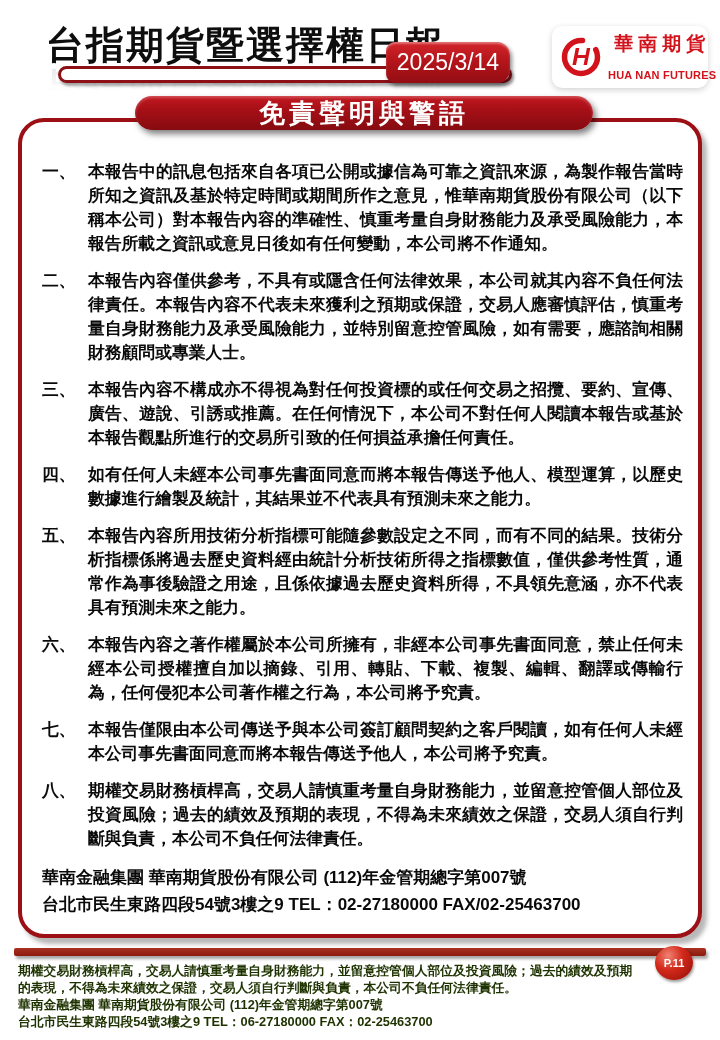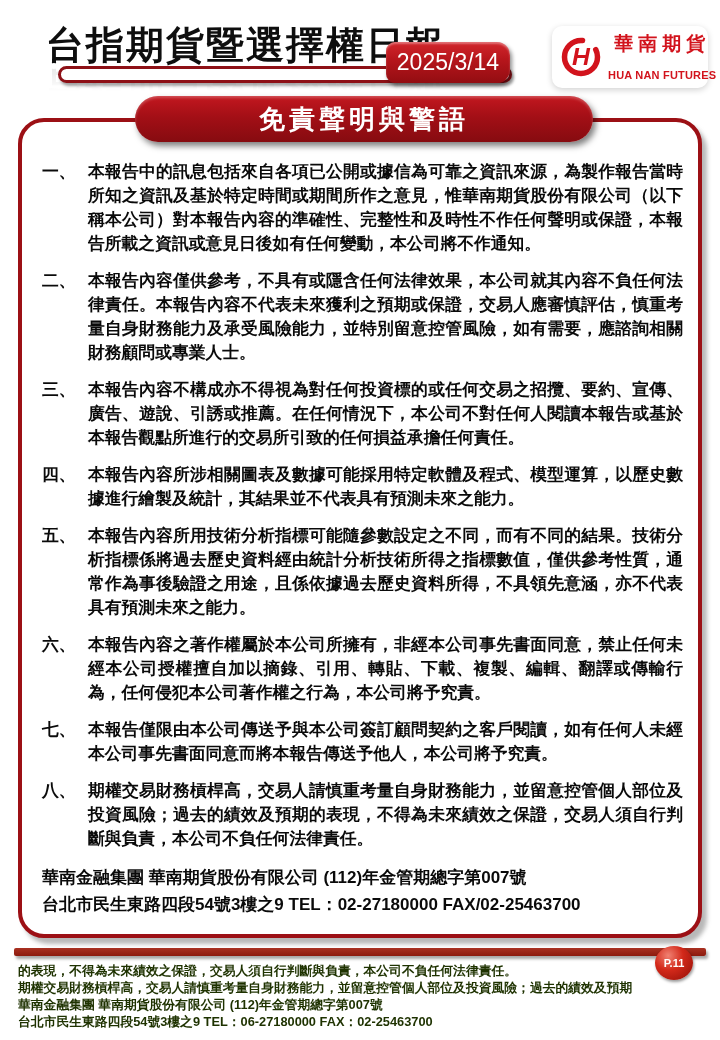--- a/index.html
+++ b/index.html
@@ -44,21 +44,21 @@
     display:flex;align-items:center;gap:5px;
     padding:4px 7px;box-sizing:border-box;z-index:5;
   }
   .logo-icon{flex:0 0 44px;width:44px;height:44px;}
   .logo-text{display:flex;flex-direction:column;align-items:center;line-height:1;}
   .logo-zh{font-size:19px;font-weight:bold;color:#d2131c;letter-spacing:5px;white-space:nowrap;}
   .logo-en{font-size:11px;font-weight:bold;color:#d2131c;margin-top:17px;white-space:nowrap;letter-spacing:.2px;}
 
   
   .section-banner{
-    position:absolute;left:135px;top:96px;width:458px;height:46px;
+    position:absolute;left:135px;top:96px;width:458px;height:34px;
     background:linear-gradient(180deg,#c3171f 0%,#a30f16 45%,#860b10 100%);
     border-radius:23px;
     box-shadow:3px 4px 6px rgba(0,0,0,.5), inset 0 2px 3px rgba(255,255,255,.25);
     display:flex;align-items:center;justify-content:center;
     color:#ffffff;font-size:26px;font-weight:bold;letter-spacing:4px;
     z-index:3;
   }
 
   
   .main-box{
@@ -133,36 +133,36 @@
     </div>
   </div>
 
   <div class="section-banner">免責聲明與警語</div>
 
   <div class="main-box">
     <div class="box-content">
 
       <div class="d-item">
         <span class="d-num">一、</span>
-        <span class="d-text">本報告中的訊息包括來自各項已公開或據信為可靠之資訊來源，為製作報告當時所知之資訊及基於特定時間或期間所作之意見，惟華南期貨股份有限公司（以下稱本公司）對本報告內容的準確性、完整性和及時性不作任何聲明或保證，本報告所載之資訊或意見日後如有任何變動，本公司將不作通知。</span>
+        <span class="d-text">本報告中的訊息包括來自各項已公開或據信為可靠之資訊來源，為製作報告當時所知之資訊及基於特定時間或期間所作之意見，惟華南期貨股份有限公司（以下稱本公司）對本報告內容的準確性、慎重考量自身財務能力及承受風險能力，本報告所載之資訊或意見日後如有任何變動，本公司將不作通知。</span>
       </div>
 
       <div class="d-item">
         <span class="d-num">二、</span>
         <span class="d-text">本報告內容僅供參考，不具有或隱含任何法律效果，本公司就其內容不負任何法律責任。本報告內容不代表未來獲利之預期或保證，交易人應審慎評估，慎重考量自身財務能力及承受風險能力，並特別留意控管風險，如有需要，應諮詢相關財務顧問或專業人士。</span>
       </div>
 
       <div class="d-item">
         <span class="d-num">三、</span>
         <span class="d-text">本報告內容不構成亦不得視為對任何投資標的或任何交易之招攬、要約、宣傳、廣告、遊說、引誘或推薦。在任何情況下，本公司不對任何人閱讀本報告或基於本報告觀點所進行的交易所引致的任何損益承擔任何責任。</span>
       </div>
 
       <div class="d-item">
         <span class="d-num">四、</span>
-        <span class="d-text">本報告內容所涉相關圖表及數據可能採用特定軟體及程式、模型運算，以歷史數據進行繪製及統計，其結果並不代表具有預測未來之能力。</span>
+        <span class="d-text">如有任何人未經本公司事先書面同意而將本報告傳送予他人、模型運算，以歷史數據進行繪製及統計，其結果並不代表具有預測未來之能力。</span>
       </div>
 
       <div class="d-item">
         <span class="d-num">五、</span>
         <span class="d-text">本報告內容所用技術分析指標可能隨參數設定之不同，而有不同的結果。技術分析指標係將過去歷史資料經由統計分析技術所得之指標數值，僅供參考性質，通常作為事後驗證之用途，且係依據過去歷史資料所得，不具領先意涵，亦不代表具有預測未來之能力。</span>
       </div>
 
       <div class="d-item">
         <span class="d-num">六、</span>
         <span class="d-text">本報告內容之著作權屬於本公司所擁有，非經本公司事先書面同意，禁止任何未經本公司授權擅自加以摘錄、引用、轉貼、下載、複製、編輯、翻譯或傳輸行為，任何侵犯本公司著作權之行為，本公司將予究責。</span>
@@ -182,22 +182,22 @@
         <div>華南金融集團 華南期貨股份有限公司  (112)年金管期總字第007號</div>
         <div>台北市民生東路四段54號3樓之9  TEL：02-27180000   FAX/02-25463700</div>
       </div>
 
     </div>
   </div>
 
   <div class="separator-bar"></div>
 
   <div class="footer-warning">
+    <div>期權交易財務槓桿高，交易人請慎重考量自身財務能力，並留意控管個人部位及投資風險；過去的績效及預期</div>
     <div>的表現，不得為未來績效之保證，交易人須自行判斷與負責，本公司不負任何法律責任。</div>
-    <div>期權交易財務槓桿高，交易人請慎重考量自身財務能力，並留意控管個人部位及投資風險；過去的績效及預期</div>
     <div>華南金融集團 華南期貨股份有限公司 (112)年金管期總字第007號</div>
     <div>台北市民生東路四段54號3樓之9  TEL：06-27180000  FAX：02-25463700</div>
   </div>
 
 
   <div class="page-badge">P.11</div>
 
 </div>
 
 </body></html>

